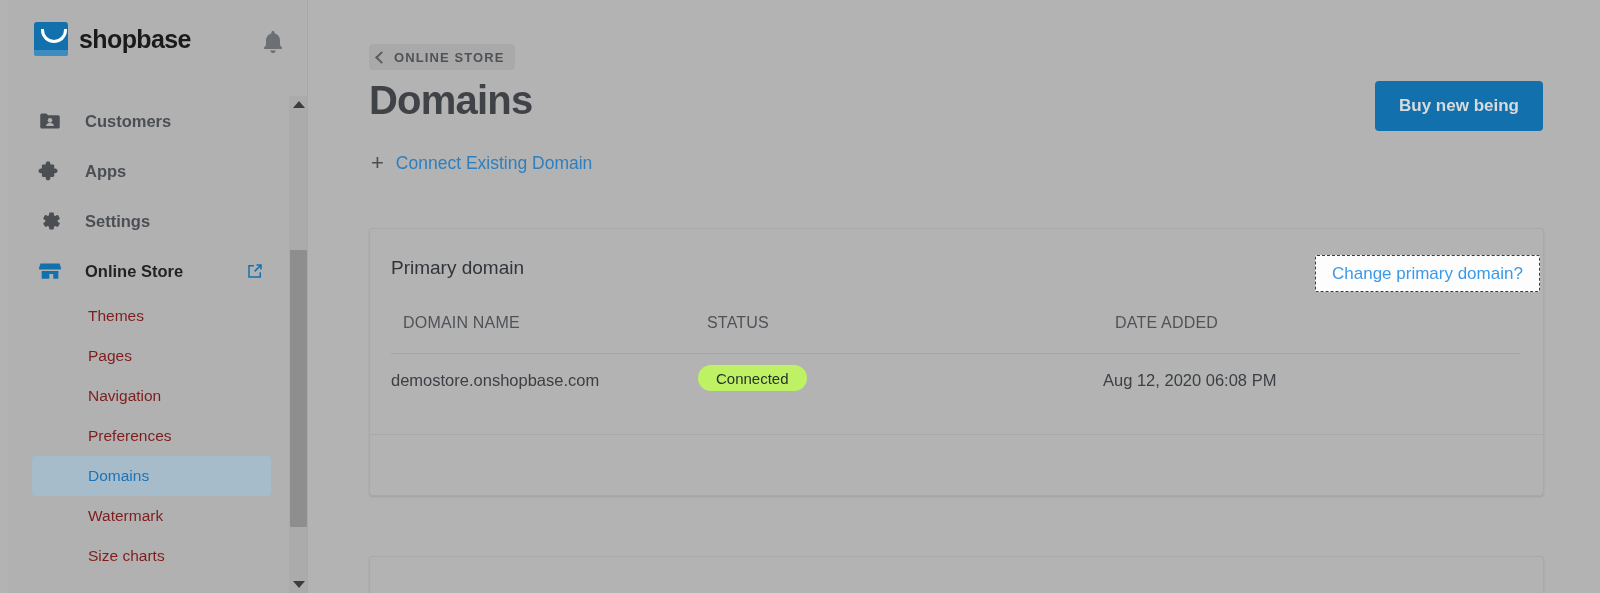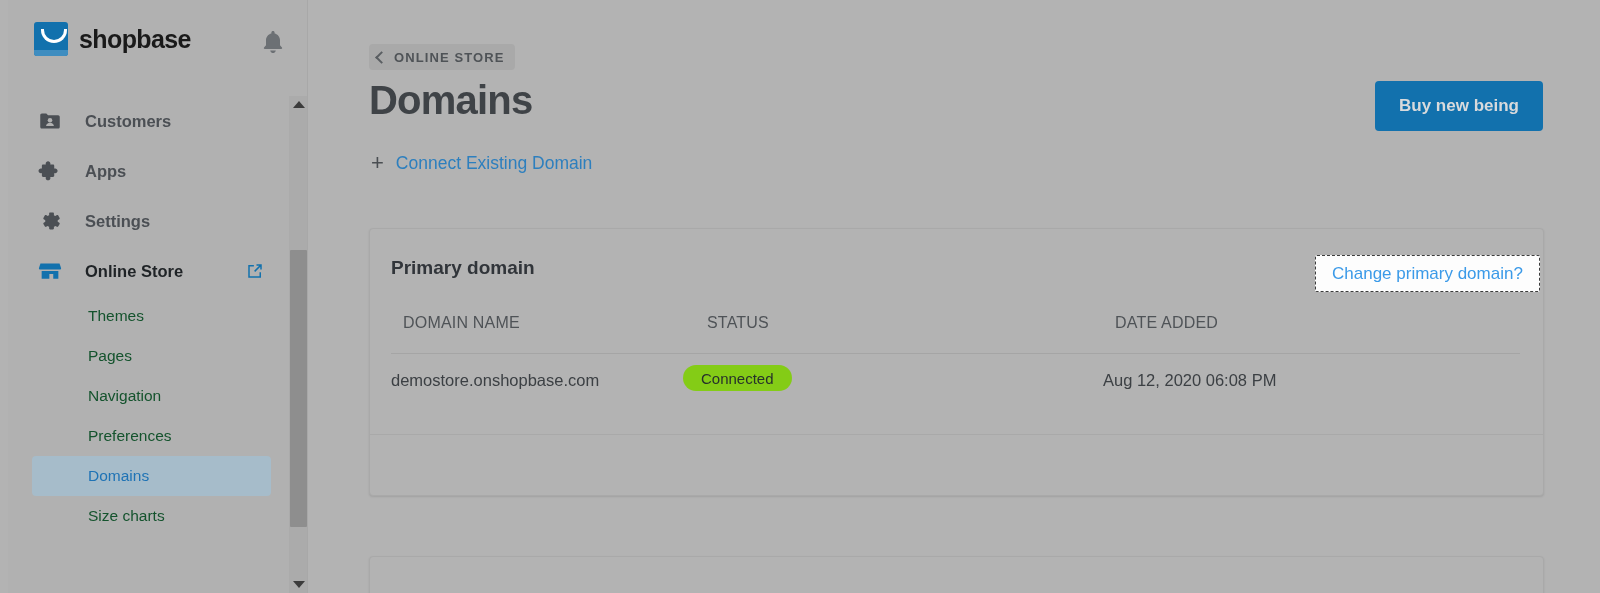--- a/index.html
+++ b/index.html
@@ -41,21 +41,21 @@
   }
   .nav-icon { width: 30px; height: 30px; display: flex; align-items: center; justify-content: center; flex: 0 0 30px; }
   .nav-label { font-size: 16.5px; font-weight: bold; color: #4b4f54; }
   .nav-group-item.active-store .nav-label { color: #1f2326; }
   .ext-icon { position: absolute; left: 238px; top: 50%; transform: translateY(-50%); width: 18px; height: 18px; }
 
   .sub-item {
     display: flex; align-items: center;
     height: 40px; margin: 0 22px 0 24px; padding-left: 56px;
     border-radius: 4px; cursor: pointer;
-    font-size: 15.5px; color: #14532d;
+    font-size: 15.5px; color: #7f1d1d;
   }
   .sub-item.selected { background: #a6bcca; color: #1f73b5; }
 
   
   #sb-track { position: absolute; left: 281px; top: 96px; width: 19px; height: 497px; background: #ababab; }
   #sb-up, #sb-down { position: absolute; left: 281px; width: 19px; height: 17px; display: flex; align-items: center; justify-content: center; }
   #sb-up { top: 96px; } #sb-down { top: 576px; }
   .sb-arrow { width: 0; height: 0; border-left: 6px solid transparent; border-right: 6px solid transparent; }
   .sb-arrow.up { border-bottom: 7px solid #3c3c3c; }
   .sb-arrow.down { border-top: 7px solid #3c3c3c; }
@@ -92,21 +92,21 @@
   .card {
     position: absolute; left: 60px; width: 1175px;
     background: #b3b3b3;
     border: 1px solid #a9a9a9;
     border-radius: 4px;
     box-shadow: 0 1px 2px rgba(0,0,0,0.10);
   }
   #card-primary { top: 228px; height: 268px; }
   #card-second { top: 556px; height: 120px; }
 
-  .card-title { position: absolute; left: 21px; top: 28px; font-size: 19px; font-weight: bold; color: #31353a; }
+  .card-title { position: absolute; left: 21px; top: 28px; font-size: 19px; font-weight: normal; color: #31353a; }
 
   #change-primary-btn {
     position: absolute; left: 945px; top: 26px;
     height: 37px; padding: 0 16px;
     background: #fdfdfd;
     border: 1px dashed #3c3c3c;
     border-radius: 2px;
     display: flex; align-items: center;
     font-size: 17px; color: #3b9ae8;
     font-family: "Liberation Sans", sans-serif;
@@ -209,20 +209,23 @@
       <div class="sub-item">
         <span>Navigation</span>
       </div>
       <div class="sub-item">
         <span>Preferences</span>
       </div>
       <div class="sub-item selected">
         <span>Domains</span>
       </div>
       <div class="sub-item">
+        <span>Watermark</span>
+      </div>
+      <div class="sub-item">
         <span>Size charts</span>
       </div>
     </div>
 
     <div id="sb-track"></div>
     <div id="sb-up">
         <span class="sb-arrow up"></span>
       </div>
     <div id="sb-thumb"></div>
     <div id="sb-down">
@@ -253,21 +256,21 @@
 
       <div class="table-head">
         <span class="th" style="left:21px;">DOMAIN NAME</span>
         <span class="th" style="left:325px;">STATUS</span>
         <span class="th" style="left:733px;">DATE ADDED</span>
       </div>
       <div class="table-divider"></div>
 
       <div class="table-row">
         <span class="td" style="left:21px;">demostore.onshopbase.com</span>
-        <span class="badge" id="status-badge" style="left: 313px; background: #84cc16;">Connected</span>
+        <span class="badge" id="status-badge" style="left: 328px; background: #bef264;">Connected</span>
         <span class="td" style="left:733px;">Aug 12, 2020 06:08 PM</span>
       </div>
 
       <div class="card-footer-divider"></div>
     </div>
 
     <div class="card" id="card-second">
       <div class="card2-title"></div>
     </div>
 

